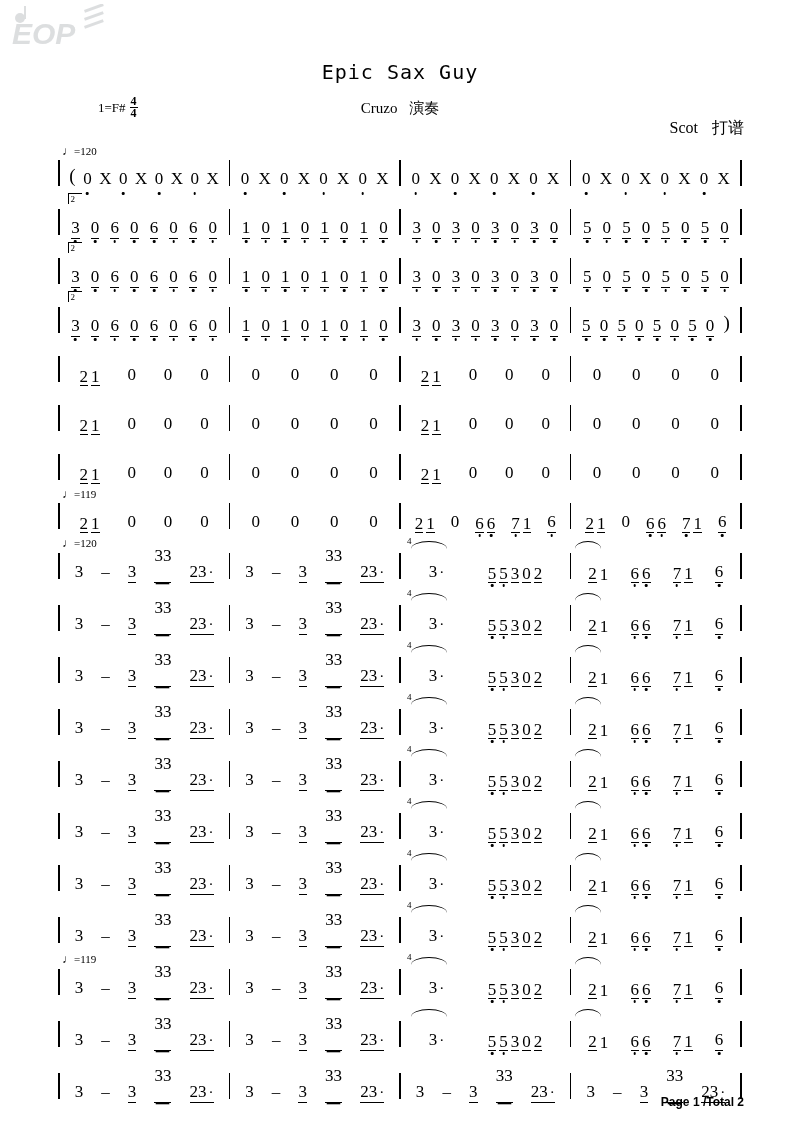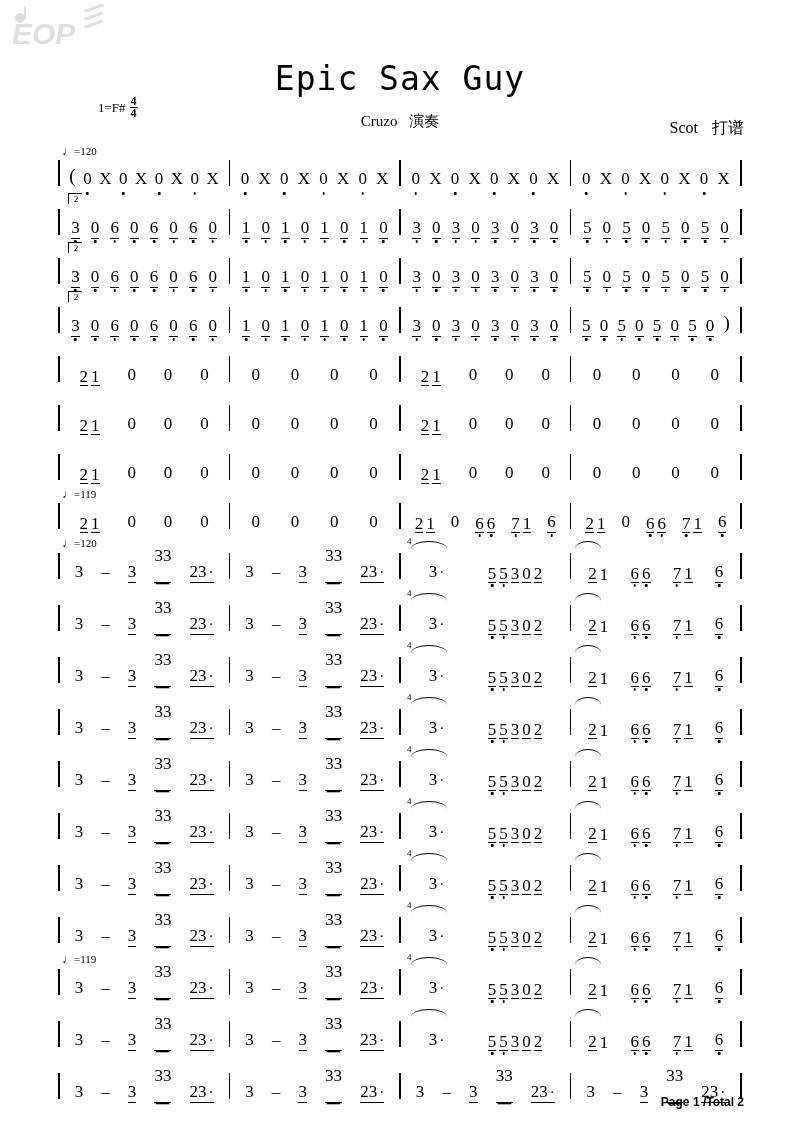--- a/index.html
+++ b/index.html
@@ -25,21 +25,21 @@
 
   
   .sheet {
     position: relative;
     width: 800px;
     height: 1131px;
     padding: 0;
   }
   .title {
     text-align: center;
-    font-size: 33px;
+    font-size: 20px;
     font-family: "DejaVu Sans Mono", monospace;
     letter-spacing: 1px;
     padding-top: 62px;
     line-height: 1;
   }
   .subtitle {
     text-align: center;
     font-size: 15px;
     margin-top: 17px;
     font-family: "Liberation Serif", serif;
@@ -81,21 +81,20 @@
     white-space: nowrap;
     font-family: "Liberation Serif", serif;
   }
   .tempo .note { font-size: 12px; }
 
   
   .rows {
     position: absolute;
     left: 0; top: 148px;
     width: 800px;
-    text-align: center;
   }
   .row {
     position: relative;
     height: 49px;
     display: flex;
     align-items: center;
     padding-left: 52px;
     padding-right: 52px;
   }
   .row.tall { height: 52px; }

